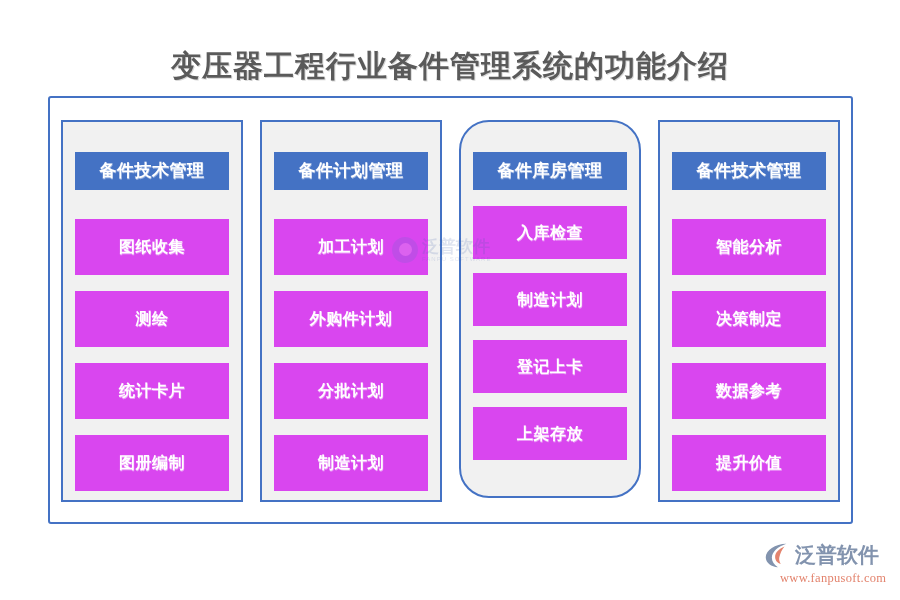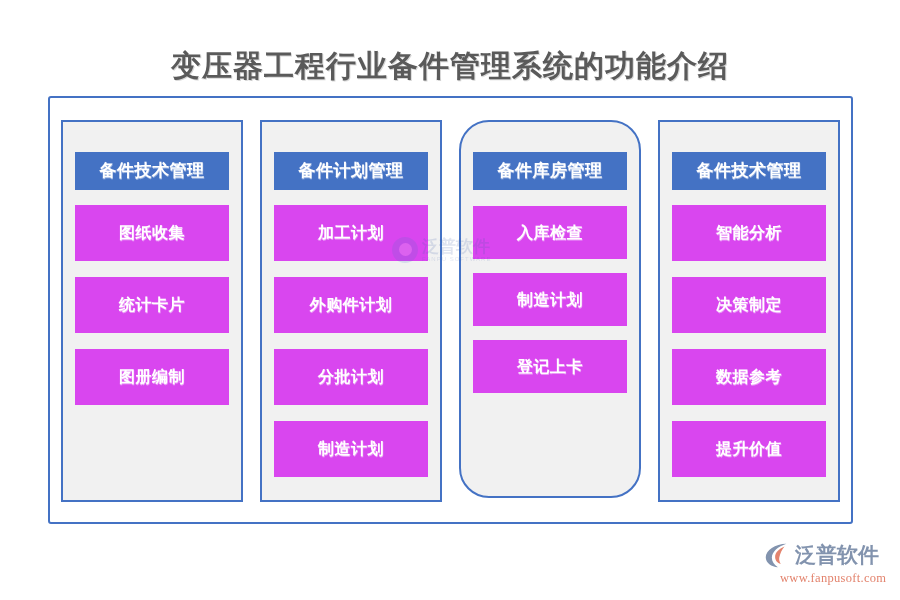--- a/index.html
+++ b/index.html
@@ -71,21 +71,21 @@
     background: #4472c4;
     color: #ffffff;
     font-size: 17px;
     font-weight: bold;
     height: 38px;
     line-height: 38px;
     text-align: center;
     white-space: nowrap;
     letter-spacing: 0.5px;
     text-shadow: 0.5px 0.5px 0 rgba(255,255,255,0.45);
-    margin-bottom: 15px;
+    margin-bottom: 29px;
   }
 
   .col-item {
     background: #d946ef;
     color: #ffffff;
     font-size: 16px;
     font-weight: bold;
     height: 56px;
     line-height: 56px;
     text-align: center;
@@ -184,37 +184,39 @@
 
 <div id="page-title">变压器工程行业备件管理系统的功能介绍</div>
 
 <div id="outer-frame"></div>
 
 <div id="columns">
 
   <div class="column tall c1">
     <div class="col-header">备件技术管理</div>
     <div class="col-item">图纸收集</div>
+    <div class="col-item">测绘</div>
     <div class="col-item">统计卡片</div>
     <div class="col-item">图册编制</div>
   </div>
 
   <div class="column tall c2">
     <div class="col-header">备件计划管理</div>
     <div class="col-item">加工计划</div>
     <div class="col-item">外购件计划</div>
     <div class="col-item">分批计划</div>
     <div class="col-item">制造计划</div>
   </div>
 
   <div class="column short c3">
     <div class="col-header">备件库房管理</div>
     <div class="col-item">入库检查</div>
     <div class="col-item">制造计划</div>
     <div class="col-item">登记上卡</div>
+    <div class="col-item">上架存放</div>
   </div>
 
   <div class="column tall c4">
     <div class="col-header">备件技术管理</div>
     <div class="col-item">智能分析</div>
     <div class="col-item">决策制定</div>
     <div class="col-item">数据参考</div>
     <div class="col-item">提升价值</div>
   </div>
 

